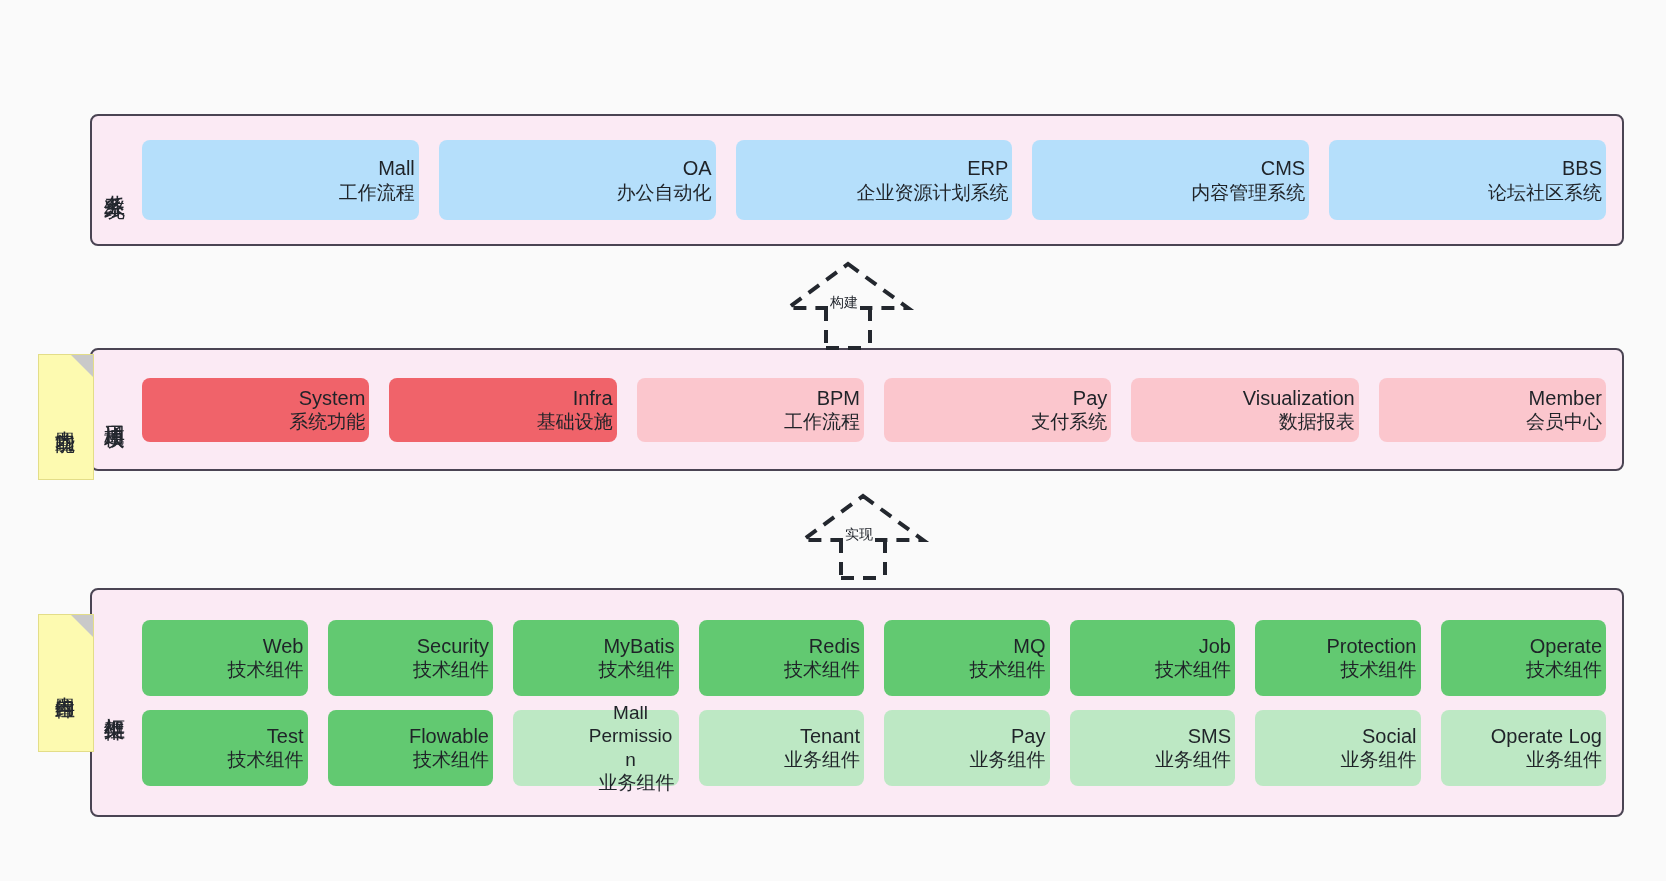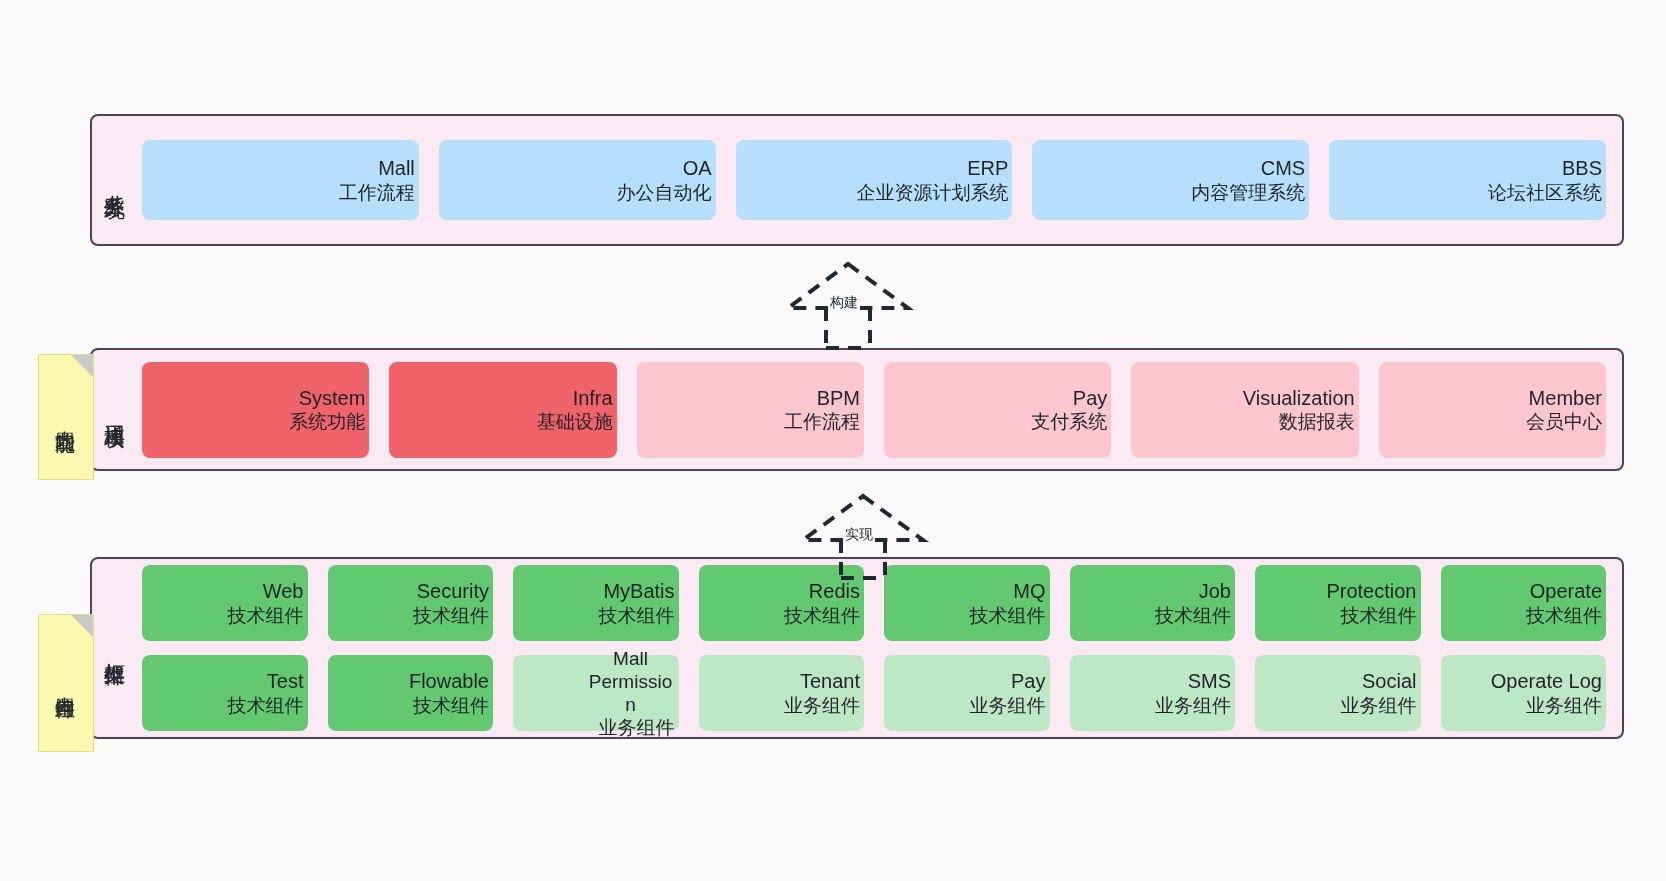--- a/index.html
+++ b/index.html
@@ -67,21 +67,21 @@
     color: #1f2328;
     line-height: 1.22;
     padding: 6px 4px;
     cursor: pointer;
   }
   .card .t-en { font-size: 20px; }
   .card .t-cn { font-size: 19px; }
   .card.triple .t-en { font-size: 19px; }
 
   .h-biz   { height: 80px; }
-  .h-mod   { height: 96px; }
+  .h-mod   { height: 64px; }
   .h-comp  { height: 76px; }
 
   
   .c-blue       { background: #b5dffb; }
   .c-red        { background: #f0636a; }
   .c-pink       { background: #fbc6cd; }
   .c-green      { background: #62c971; }
   .c-greenlight { background: #bde8c4; }
 
   
@@ -209,21 +209,21 @@
       <path d="M 66 50 L 66 88 M 110 50 L 110 88 M 66 88 L 110 88" fill="none" stroke="#23272e" stroke-width="4" stroke-dasharray="13 9" stroke-linecap="butt"></path>
     </svg>
     <span class="lbl" style="left:68px; top:36px;">实现</span>
   </div>
 
   <div class="note" style="left:38px; top:614px; height:138px;">
     <span class="fold"></span>
     <span>内置组件</span>
   </div>
 
-  <div class="layer" id="layer-framework" style="left:90px; top:557px; width:1534px; height:182px;">
+  <div class="layer" id="layer-framework" style="left:90px; top:588px; width:1534px; height:229px;">
     <div class="layer-title">框架组件</div>
     <div class="layer-body">
 
       <div class="row">
         <div class="card h-comp c-green">
           <span class="t-en">Web</span>
           <span class="t-cn">技术组件</span>
         </div>
         <div class="card h-comp c-green">
           <span class="t-en">Security</span>

